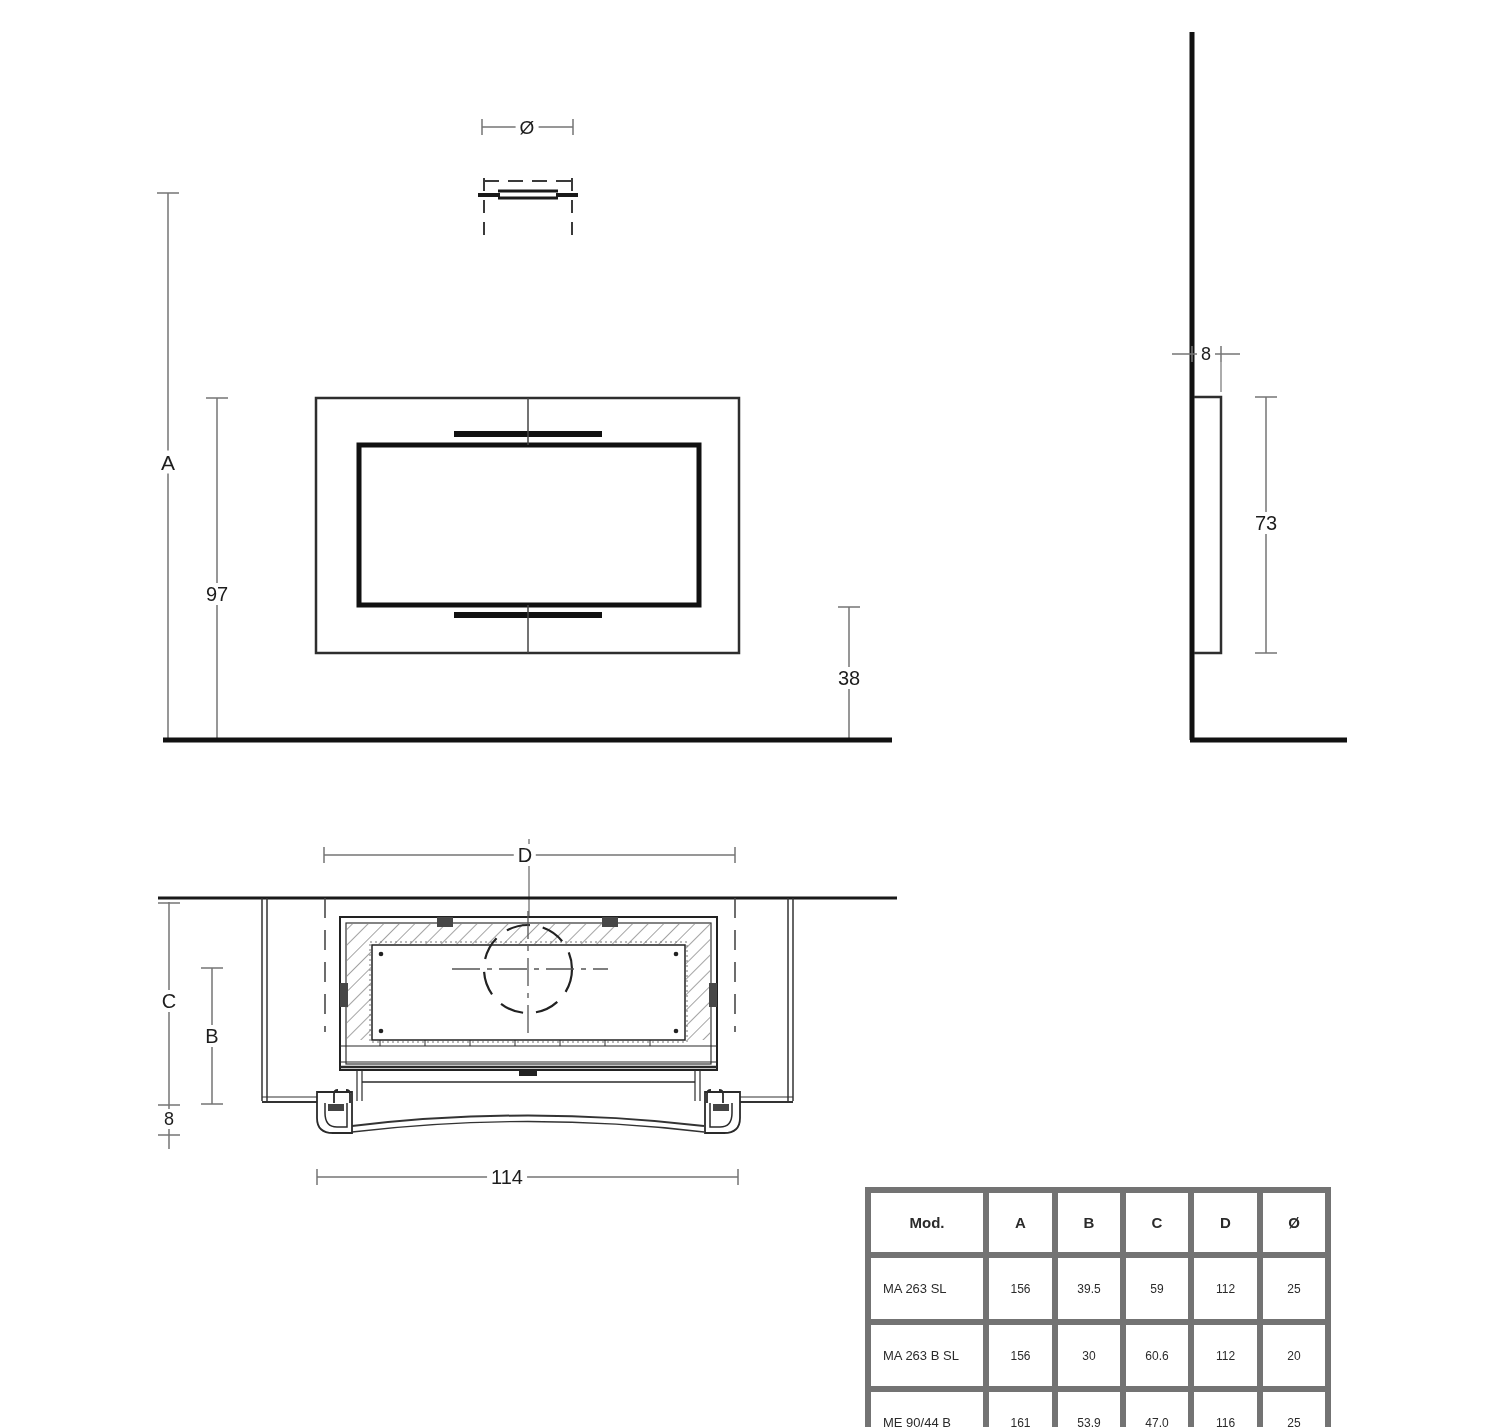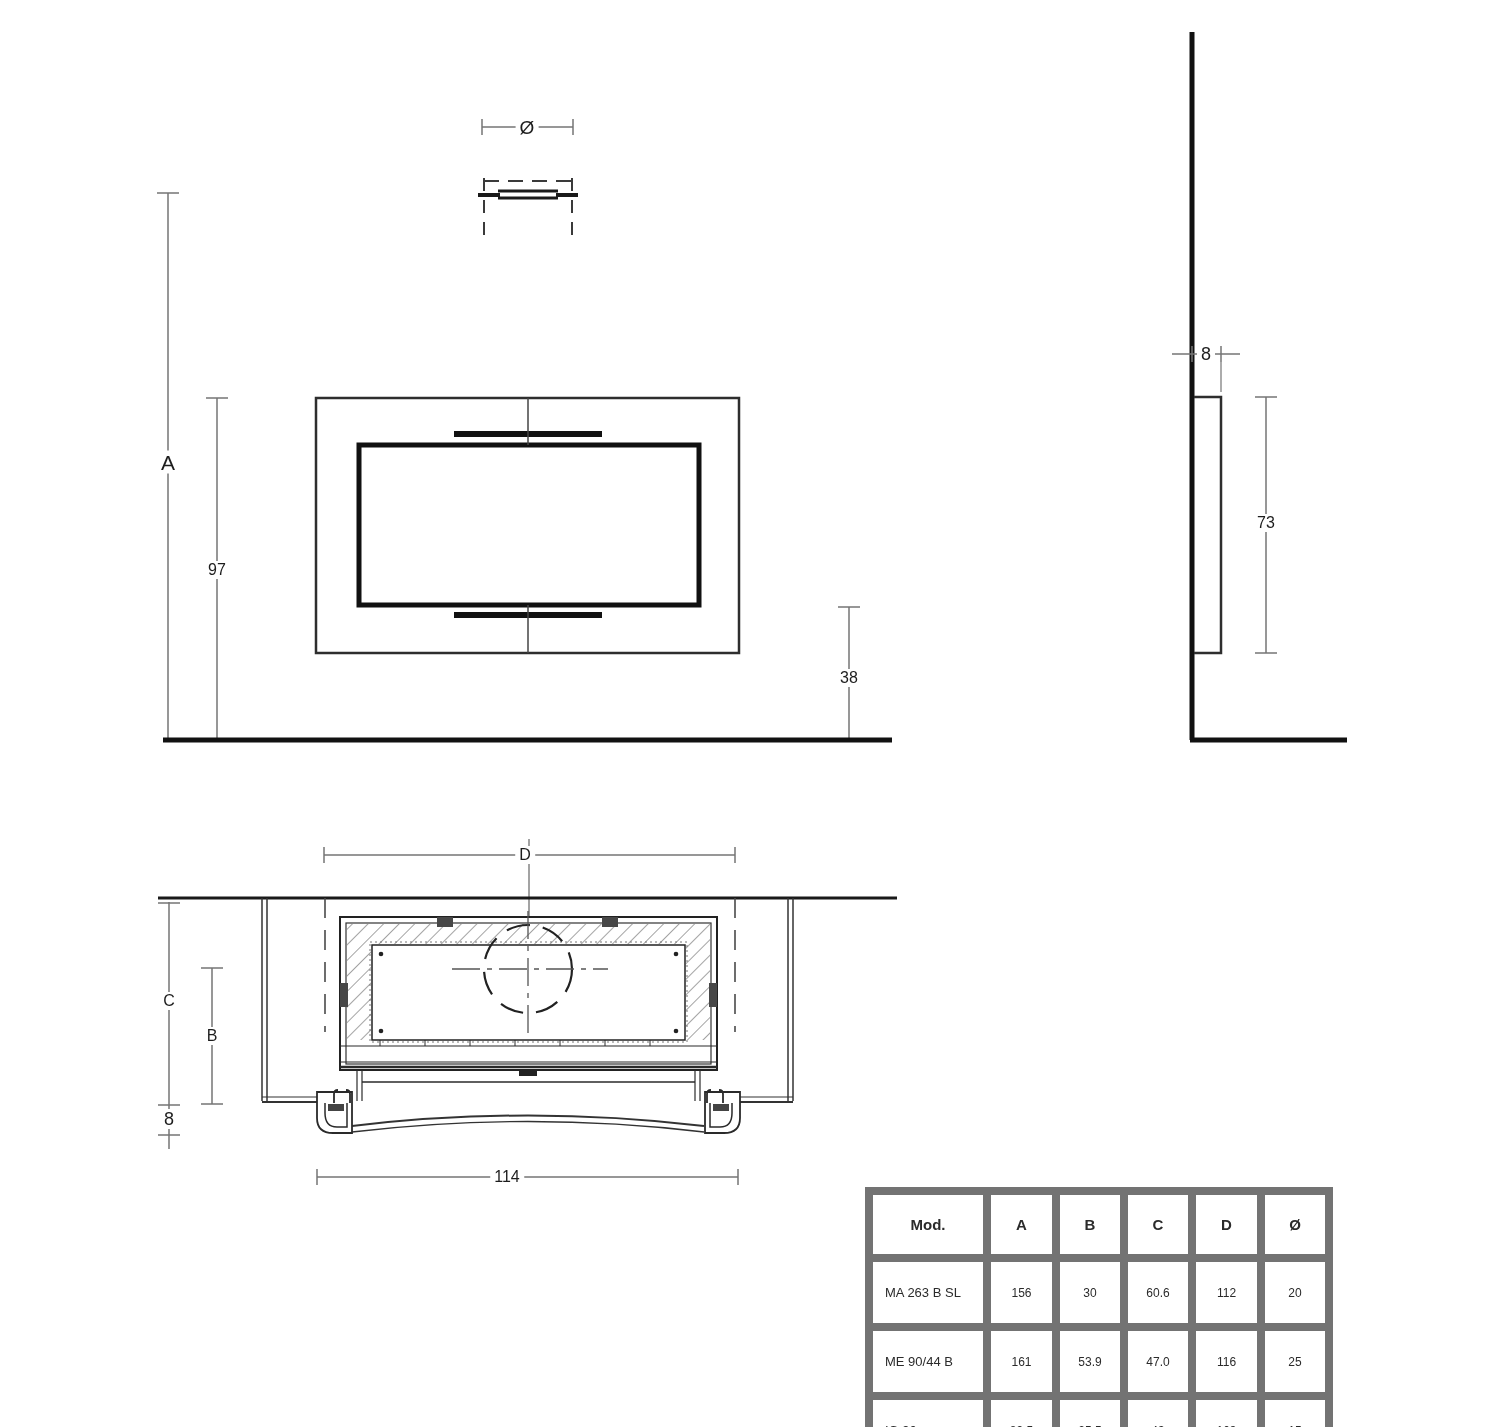--- a/index.html
+++ b/index.html
@@ -4,29 +4,29 @@
 <style>
   html,body{margin:0;padding:0;background:#ffffff;}
   .stage{
     position:relative;width:1500px;height:1427px;background:#ffffff;
     overflow:hidden;font-family:"Liberation Sans",sans-serif;
   }
   .drawing{position:absolute;left:0;top:0;}
   .dim{
     position:absolute;transform:translate(-50%,-50%);
     background:#ffffff;color:#1d1d1d;line-height:1;padding:1px 4px;
-    font-size:16px;font-family:"Liberation Sans",sans-serif;white-space:nowrap;
+    font-size:20px;font-family:"Liberation Sans",sans-serif;white-space:nowrap;
   }
   .dim.small{font-size:18px;}
   .spec-table{
     position:absolute;left:865px;top:1187px;width:460px;
     border-collapse:collapse;table-layout:fixed;background:#ffffff;
   }
   .spec-table th,.spec-table td{
-    border:8px solid #737373;color:#2b2b2b;
+    border:6px solid #737373;color:#2b2b2b;
     text-align:center;vertical-align:middle;padding:12px;
   }
   .spec-table th{height:35px;font-size:15px;font-weight:bold;}
   .spec-table td{height:37px;font-size:12px;}
   .spec-table td.model{text-align:left;padding-left:12px;font-size:13px;}
   .col-mod{width:118px;}.col-a{width:69px;}.col-b{width:68px;}
   .col-c{width:68px;}.col-d{width:69px;}.col-o{width:68px;}
 </style>
 </head>
 <body>
@@ -209,21 +209,21 @@
       <g stroke="#757575" stroke-width="1.5">
         <line x1="317" y1="1177" x2="738" y2="1177"></line>
         <line x1="317" y1="1169" x2="317" y2="1185"></line>
         <line x1="738" y1="1169" x2="738" y2="1185"></line>
       </g>
     </g>
   </svg>
 
   <div class="dim" style="left:527px;top:127px;font-size:19px;">Ø</div>
   <div class="dim" style="left:168px;top:462px;font-size:21px;">A</div>
-  <div class="dim" style="left:217px;top:570px;">97</div>
+  <div class="dim" style="left:217px;top:594px;">97</div>
   <div class="dim" style="left:849px;top:678px;">38</div>
   <div class="dim small" style="left:1206px;top:354px;">8</div>
   <div class="dim" style="left:1266px;top:523px;">73</div>
   <div class="dim" style="left:525px;top:855px;">D</div>
   <div class="dim" style="left:169px;top:1001px;">C</div>
   <div class="dim" style="left:212px;top:1036px;">B</div>
   <div class="dim small" style="left:169px;top:1119px;">8</div>
   <div class="dim" style="left:507px;top:1177px;">114</div>
 
   <table class="spec-table">
@@ -240,20 +240,28 @@
         <th>Mod.</th>
         <th>A</th>
         <th>B</th>
         <th>C</th>
         <th>D</th>
         <th>Ø</th>
       </tr>
     </thead>
     <tbody>
       <tr>
+        <td class="model">MA 263 SL</td>
+        <td>156</td>
+        <td>39.5</td>
+        <td>59</td>
+        <td>112</td>
+        <td>25</td>
+      </tr>
+      <tr>
         <td class="model">MA 263 B SL</td>
         <td>156</td>
         <td>30</td>
         <td>60.6</td>
         <td>112</td>
         <td>20</td>
       </tr>
       <tr>
         <td class="model">ME 90/44 B</td>
         <td>161</td>

